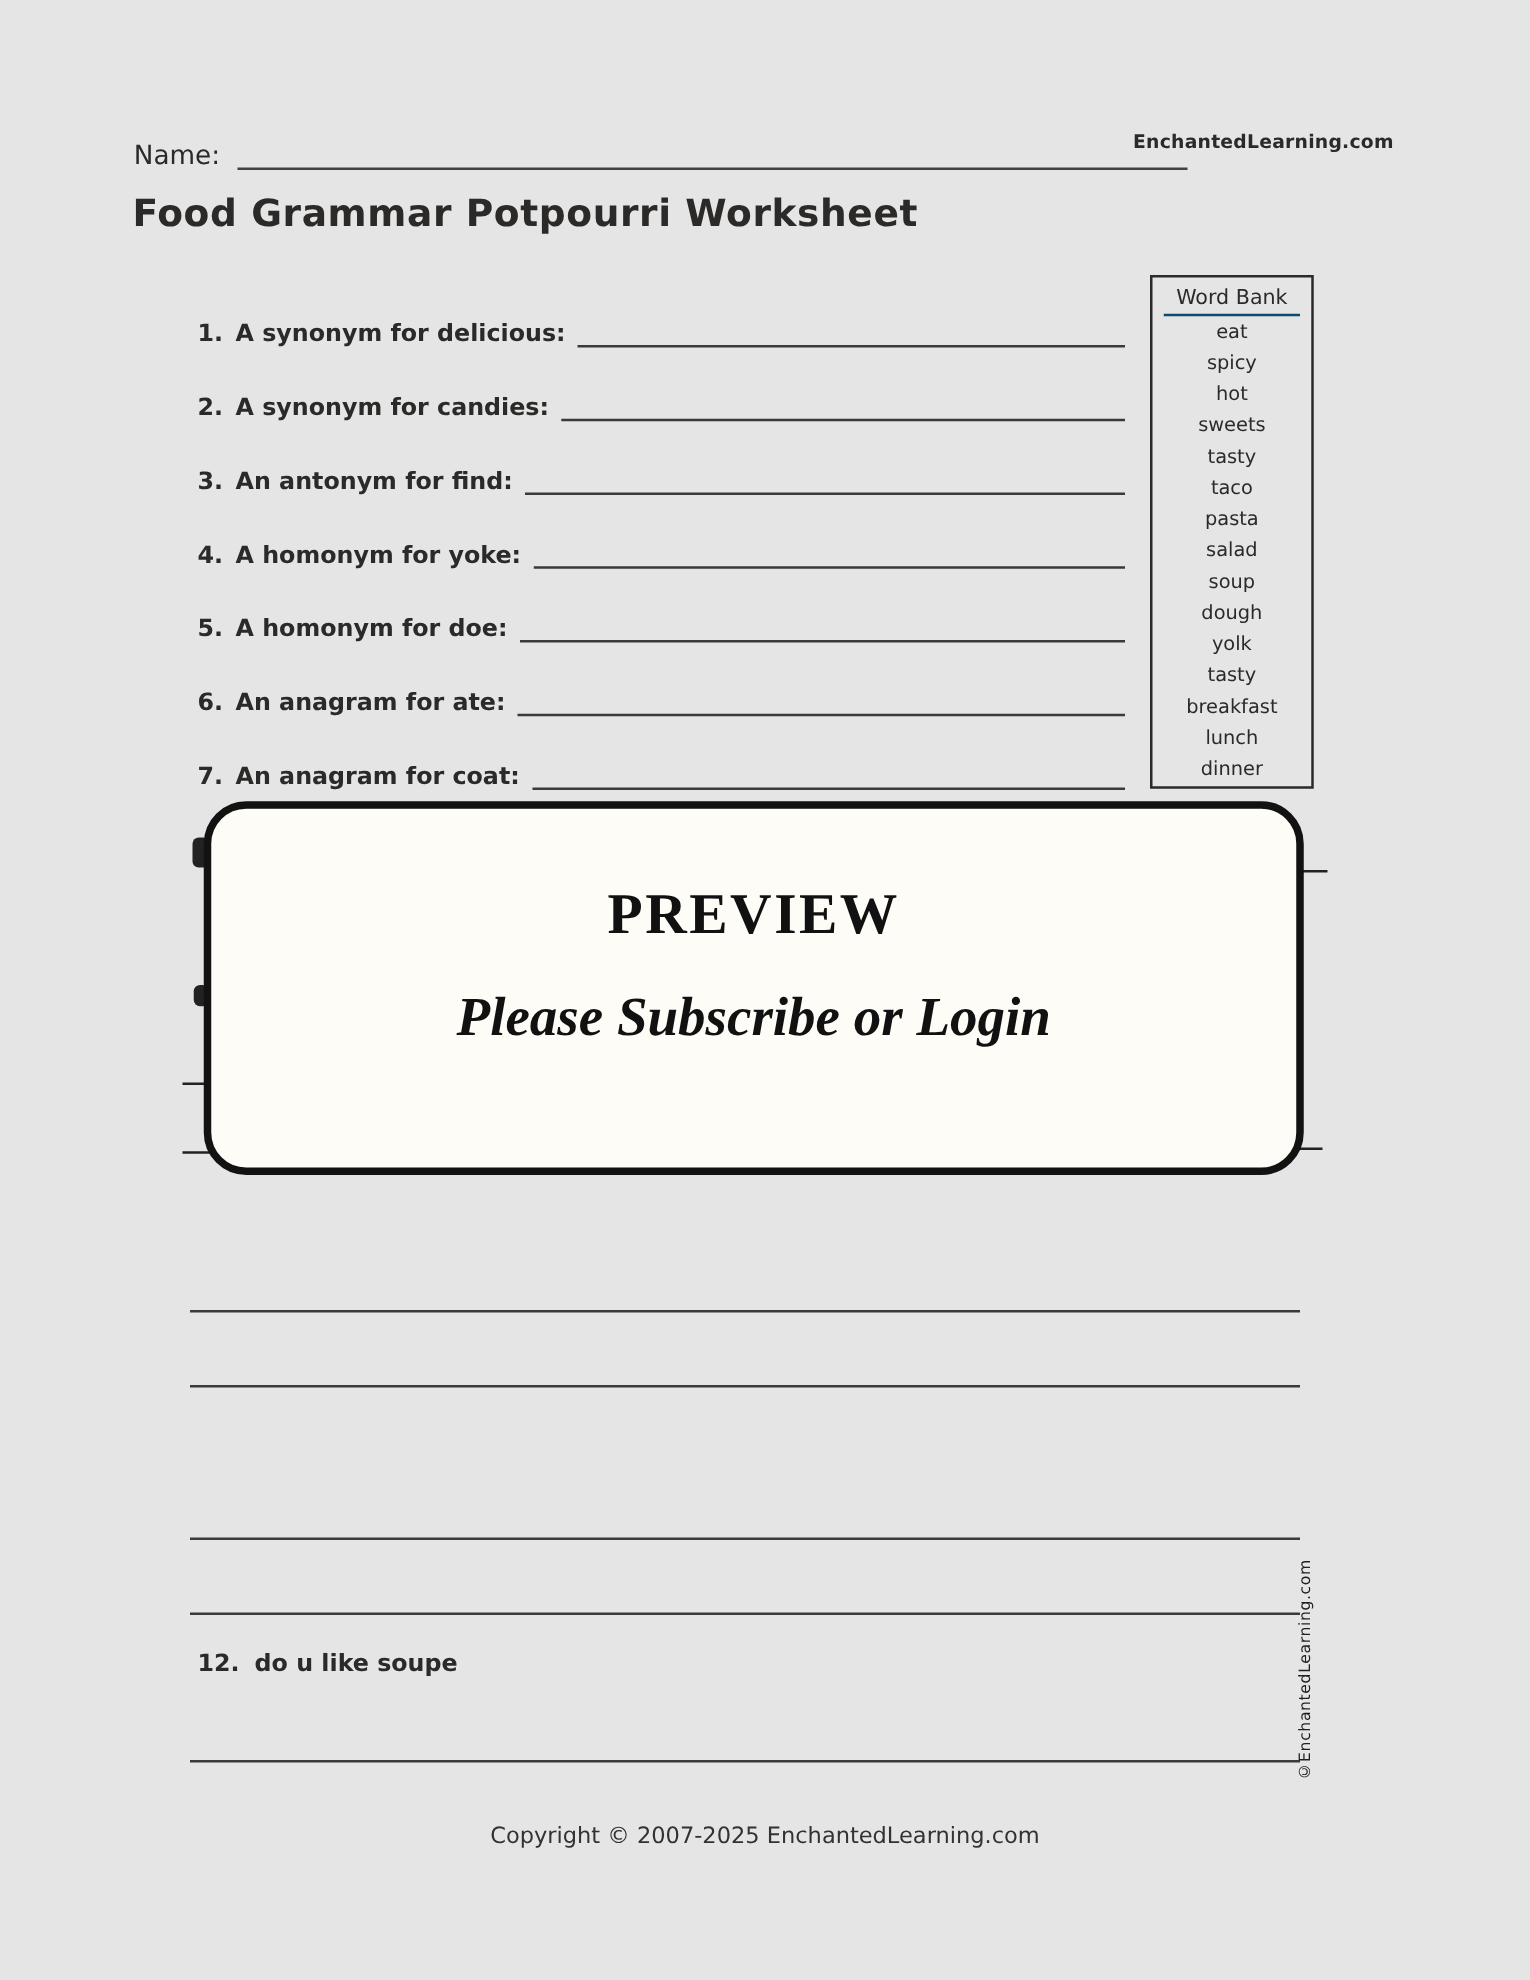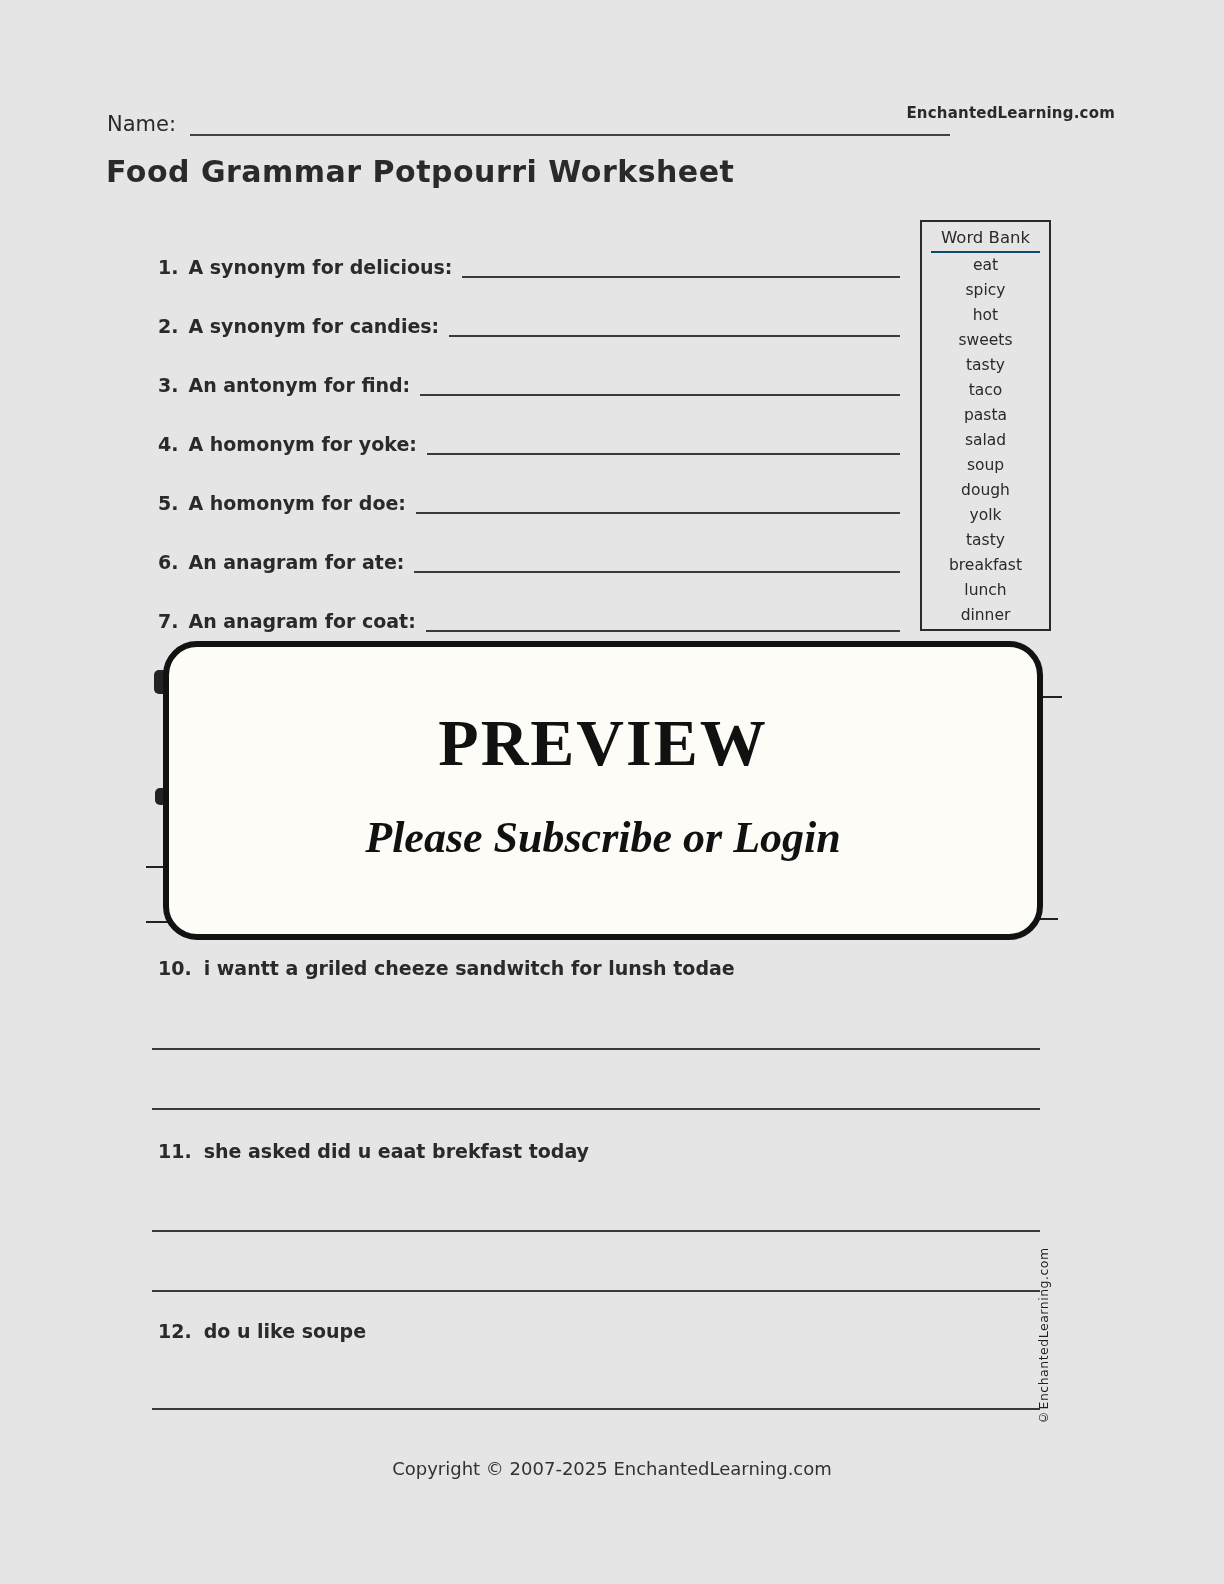--- a/index.html
+++ b/index.html
@@ -33,21 +33,21 @@
   
   .stub{position:absolute;background:#222;z-index:1;}
   .stub.blob{border-radius:5px;}
 
   
   .preview{
     position:absolute;left:163px;top:641px;width:880px;height:299px;box-sizing:border-box;
     background:#fdfcf7;border:6px solid #121212;border-radius:34px;z-index:2;
     text-align:center;font-family:"Liberation Serif","DejaVu Serif",serif;color:#111;
   }
-  .preview-title{margin-top:56px;font-size:66px;line-height:1.2;font-weight:600;letter-spacing:2px;}
+  .preview-title{margin-top:56px;font-size:46px;line-height:1.2;font-weight:600;letter-spacing:2px;}
   .preview-sub{margin-top:30px;font-size:44px;line-height:1.2;font-style:italic;font-weight:600;}
 
   
   .sq{position:absolute;left:158px;display:flex;font-size:19px;font-weight:700;white-space:nowrap;}
   .sq .q-num{margin-right:12px;}
   .sq10{top:957px;}
   .sq11{top:1140px;}
   .sq12{top:1320px;}
   .answer-line{position:absolute;left:152px;width:888px;height:0;border-top:2px solid #3c3a36;}
   .al1{top:1048px;} .al2{top:1108px;} .al3{top:1230px;} .al4{top:1290px;} .al5{top:1408px;}
@@ -135,31 +135,23 @@
   <div class="stub" style="left:146px;top:866px;width:50px;height:2px;"></div>
   <div class="stub" style="left:146px;top:921px;width:55px;height:2px;"></div>
   <div class="stub" style="left:1000px;top:696px;width:62px;height:2px;"></div>
   <div class="stub" style="left:1000px;top:918px;width:58px;height:2px;"></div>
 
   <div class="preview">
     <div class="preview-title">PREVIEW</div>
     <div class="preview-sub">Please Subscribe or Login</div>
   </div>
 
-  <div class="sq sq10">
-    <span class="q-num">10.</span>
-    <span class="q-text">i wantt a griled cheeze sandwitch for lunsh todae</span>
-  </div>
   <div class="answer-line al1"></div>
   <div class="answer-line al2"></div>
 
-  <div class="sq sq11">
-    <span class="q-num">11.</span>
-    <span class="q-text">she asked did u eaat brekfast today</span>
-  </div>
   <div class="answer-line al3"></div>
   <div class="answer-line al4"></div>
 
   <div class="sq sq12">
     <span class="q-num">12.</span>
     <span class="q-text">do u like soupe</span>
   </div>
   <div class="answer-line al5"></div>
 
   <div class="side-copyright">©EnchantedLearning.com</div>

